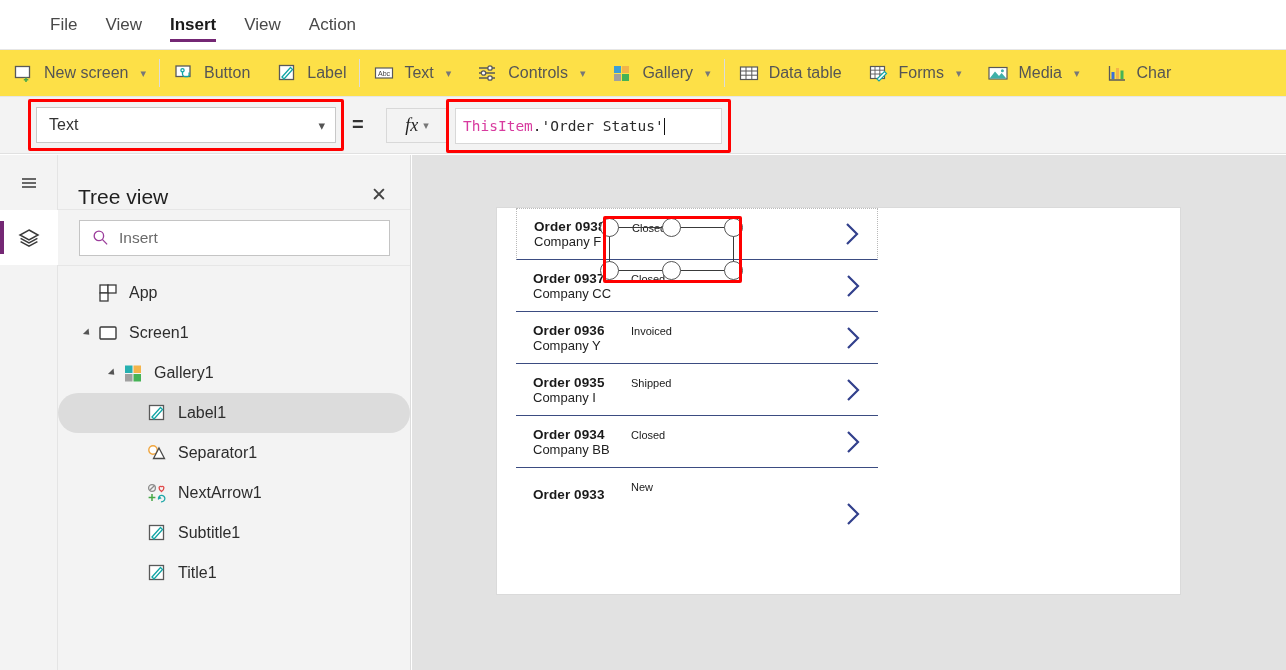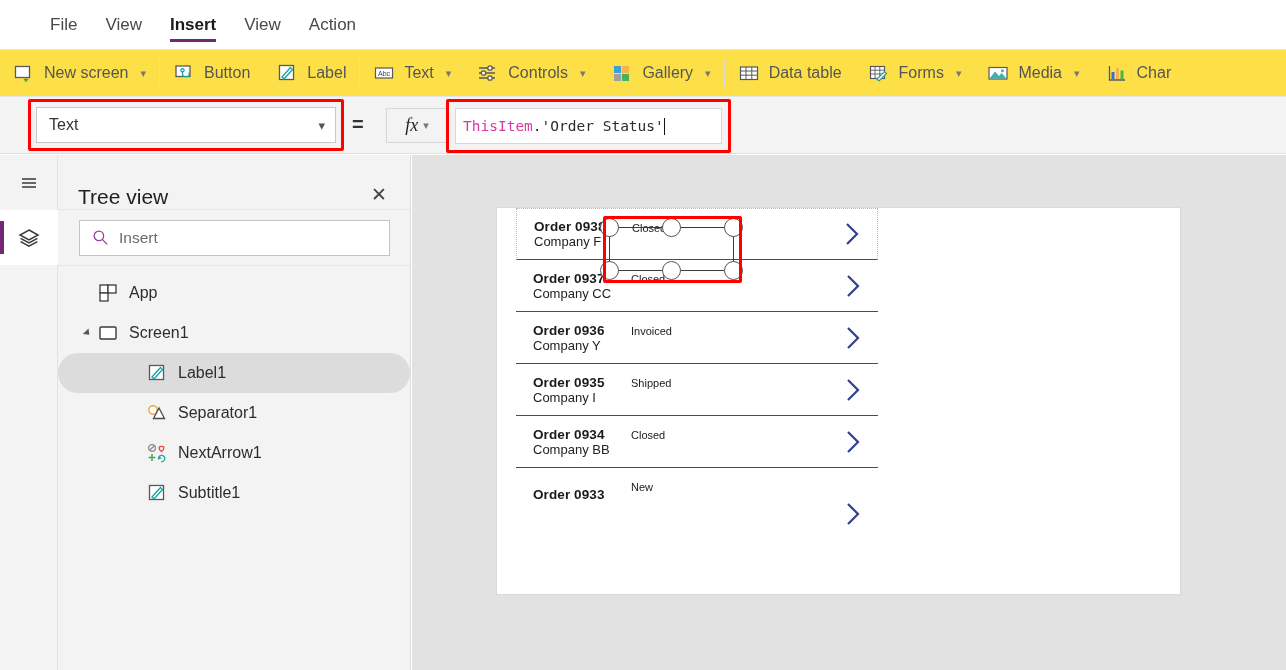--- a/index.html
+++ b/index.html
@@ -463,20 +463,34 @@
             <span class="tw-tri"></span>
           </span>
         <span class="ticon">
           <svg width="22" height="22" viewBox="0 0 22 22">
             <rect x="3" y="5" width="16" height="12" rx="1" fill="#fff" stroke="#3a3a3a" stroke-width="1.4"></rect>
           </svg>
         </span>
         <span>Screen1</span>
       </div>
 
+      <div class="tnode d2">
+        <span class="tw">
+            <span class="tw-tri"></span>
+          </span>
+        <span class="ticon">
+          <svg width="22" height="22" viewBox="0 0 22 22">
+            <rect x="3" y="3.5" width="7.5" height="7.5" fill="#26b0b0"></rect>
+            <rect x="11.5" y="3.5" width="7.5" height="7.5" fill="#f3b44a"></rect>
+            <rect x="3" y="12" width="7.5" height="7.5" fill="#a0a0a0"></rect>
+            <rect x="11.5" y="12" width="7.5" height="7.5" fill="#46b356"></rect>
+          </svg>
+        </span>
+        <span>Gallery1</span>
+      </div>
 
       <div class="tnode d3 sel">
         <span class="ticon">
           <svg width="22" height="22" viewBox="0 0 22 22">
             <rect x="3.5" y="3.5" width="14" height="14" fill="#fff" stroke="#595959" stroke-width="1.3"></rect>
             <path d="M6 15 L14.5 5.5 L16.5 7.5 L8 17 Z" fill="#fff" stroke="#12a5a5" stroke-width="1.3"></path>
           </svg>
         </span>
         <span>Label1</span>
       </div>
@@ -508,20 +522,29 @@
       <div class="tnode d3">
         <span class="ticon">
           <svg width="22" height="22" viewBox="0 0 22 22">
             <rect x="3.5" y="3.5" width="14" height="14" fill="#fff" stroke="#595959" stroke-width="1.3"></rect>
             <path d="M6 15 L14.5 5.5 L16.5 7.5 L8 17 Z" fill="#fff" stroke="#12a5a5" stroke-width="1.3"></path>
           </svg>
         </span>
         <span>Subtitle1</span>
       </div>
 
+      <div class="tnode d3">
+        <span class="ticon">
+          <svg width="22" height="22" viewBox="0 0 22 22">
+            <rect x="3.5" y="3.5" width="14" height="14" fill="#fff" stroke="#595959" stroke-width="1.3"></rect>
+            <path d="M6 15 L14.5 5.5 L16.5 7.5 L8 17 Z" fill="#fff" stroke="#12a5a5" stroke-width="1.3"></path>
+          </svg>
+        </span>
+        <span>Title1</span>
+      </div>
 
     </div>
   </div>
 
   <div class="workspace">
     <div class="canvas">
       <div class="gallery">
 
         <div class="grow first">
           <div class="gtexts">

